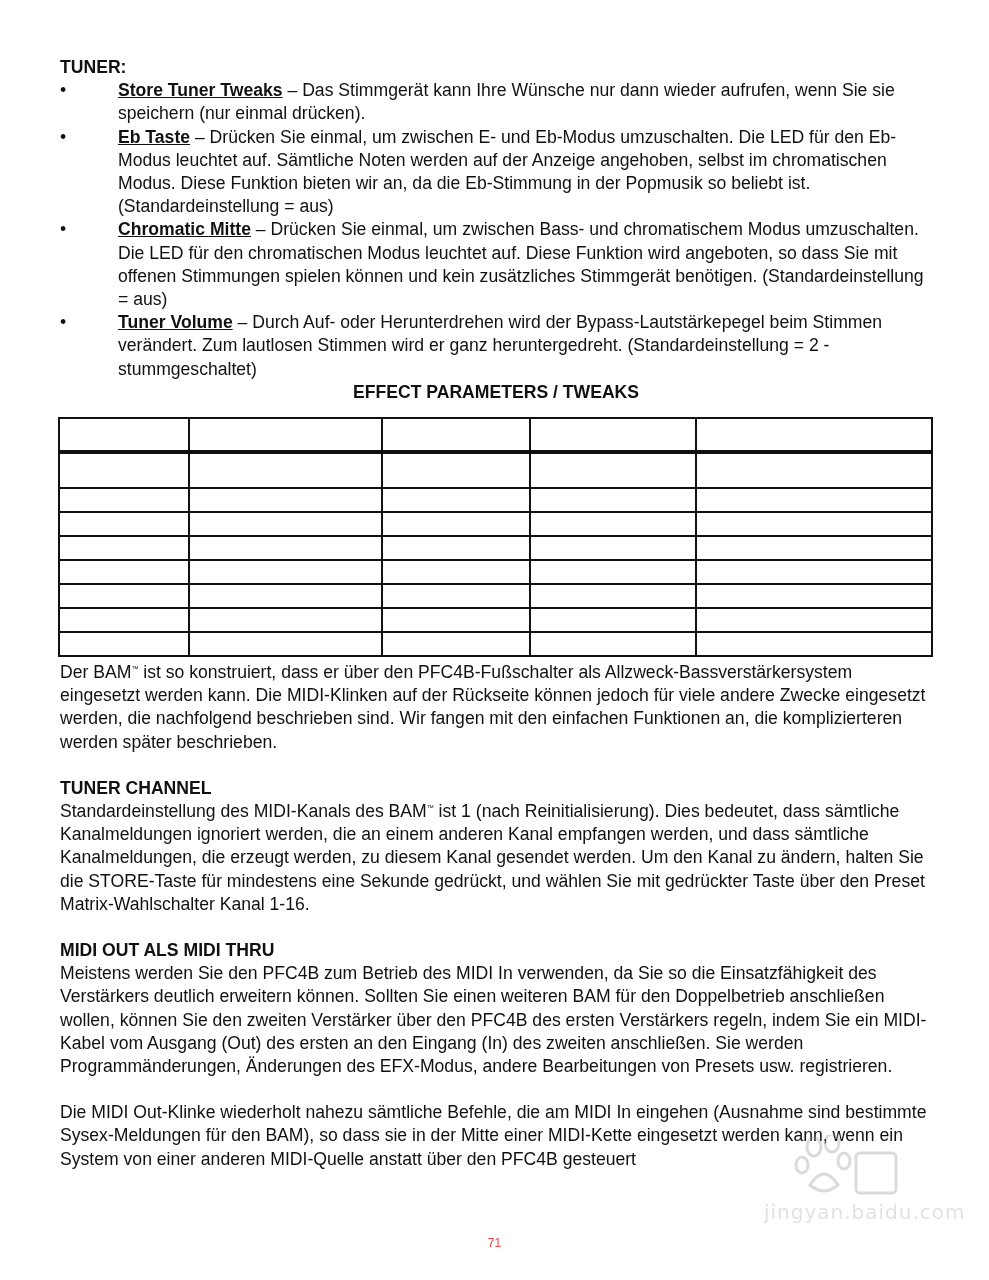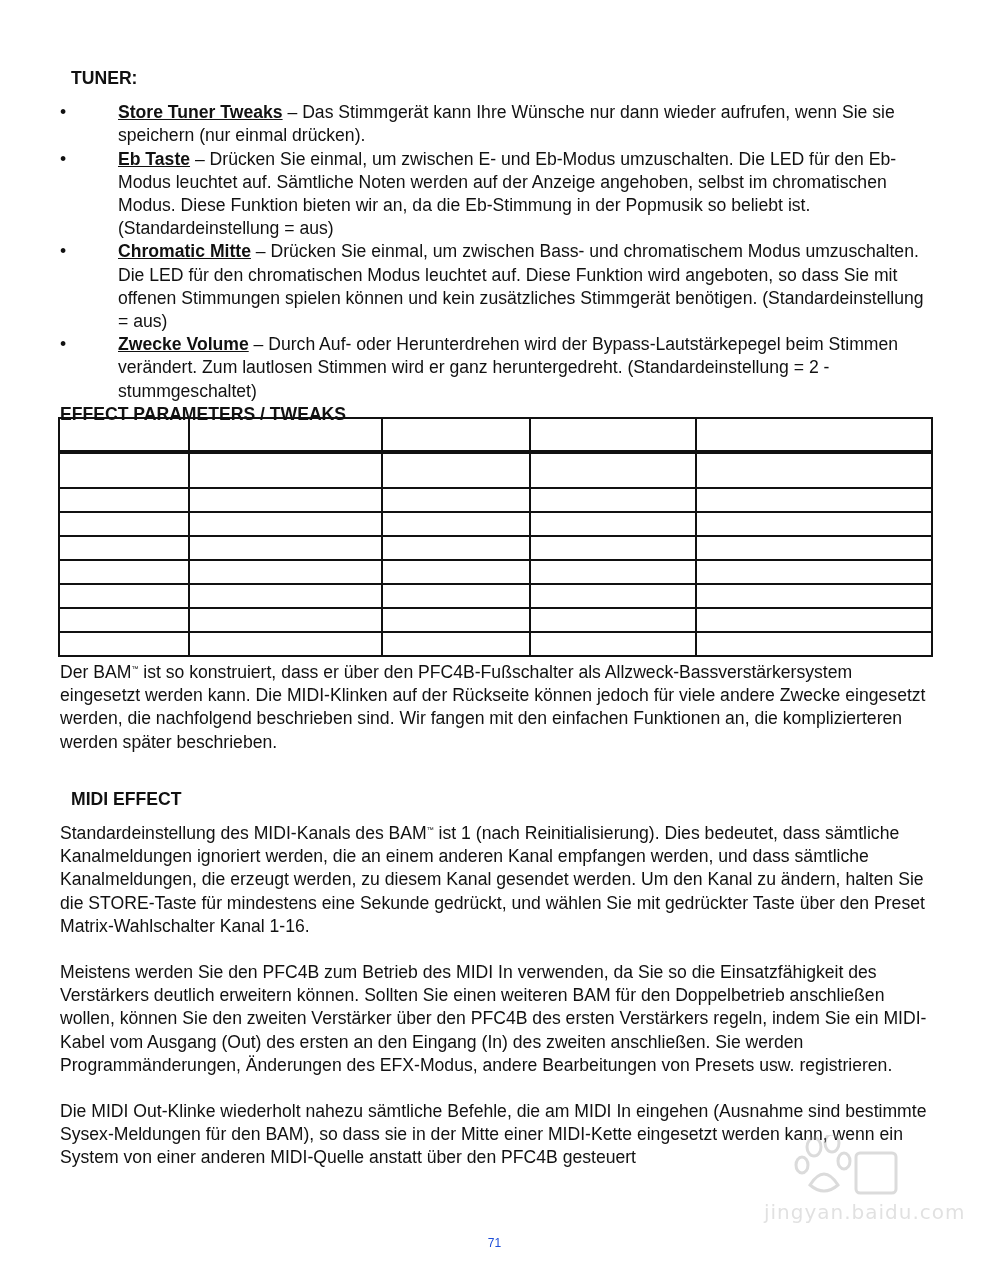--- a/index.html
+++ b/index.html
@@ -18,24 +18,25 @@
     line-height: 23.2px;
   }
   .page {
     position: absolute;
     left: 60px;
     top: 56px;
     width: 872px;
   }
   .section-title {
     font-weight: bold;
-    margin: 11px;
+    margin: 0;
   }
   .center-title {
     font-weight: bold;
+    text-align: center;
     margin: 0;
   }
   ul.bullets {
     list-style: none;
     margin: 0;
     padding: 0;
   }
   ul.bullets li {
     position: relative;
     padding-left: 58px;
@@ -85,21 +86,21 @@
     width: 872px;
   }
   .page-number {
     position: absolute;
     left: 0;
     width: 989px;
     top: 1236px;
     text-align: center;
     font-size: 12px;
     line-height: 14px;
-    color: #1d4ed8;
+    color: #ef4444;
   }
   .watermark {
     position: absolute;
     left: 774px;
     top: 1135px;
     width: 150px;
     height: 100px;
     opacity: 0.35;
     pointer-events: none;
   }
@@ -127,21 +128,21 @@
     <li>
       <span class="bullet">•</span>
       <span class="term">Eb Taste</span><span> – Drücken Sie einmal, um zwischen E- und Eb-Modus umzuschalten. Die LED für den Eb-Modus leuchtet auf. Sämtliche Noten werden auf der Anzeige angehoben, selbst im chromatischen Modus. Diese Funktion bieten wir an, da die Eb-Stimmung in der Popmusik so beliebt ist. (Standardeinstellung = aus)</span>
     </li>
     <li>
       <span class="bullet">•</span>
       <span class="term">Chromatic Mitte</span><span> – Drücken Sie einmal, um zwischen Bass- und chromatischem Modus umzuschalten. Die LED für den chromatischen Modus leuchtet auf. Diese Funktion wird angeboten, so dass Sie mit offenen Stimmungen spielen können und kein zusätzliches Stimmgerät benötigen. (Standardeinstellung = aus)</span>
     </li>
     <li>
       <span class="bullet">•</span>
-      <span class="term">Zwecke Volume</span><span> – Durch Auf- oder Herunterdrehen wird der Bypass-Lautstärkepegel beim Stimmen verändert. Zum lautlosen Stimmen wird er ganz heruntergedreht. (Standardeinstellung = 2 - stummgeschaltet)</span>
+      <span class="term">Tuner Volume</span><span> – Durch Auf- oder Herunterdrehen wird der Bypass-Lautstärkepegel beim Stimmen verändert. Zum lautlosen Stimmen wird er ganz heruntergedreht. (Standardeinstellung = 2 - stummgeschaltet)</span>
     </li>
   </ul>
   <p class="center-title">EFFECT PARAMETERS / TWEAKS</p>
 </div>
 
 <table class="fx-table">
   <colgroup>
     <col style="width:130px">
     <col style="width:193px">
     <col style="width:148px">
@@ -213,23 +214,24 @@
       <td></td>
       <td></td>
       <td></td>
     </tr>
   </tbody>
 </table>
 
 <div class="midi-block">
   <p><span>Der BAM</span><sup class="tm">™</sup><span> ist so konstruiert, dass er über den PFC4B-Fußschalter als Allzweck-Bassverstärkersystem eingesetzt werden kann. Die MIDI-Klinken auf der Rückseite können jedoch für viele andere Zwecke eingesetzt werden, die nachfolgend beschrieben sind. Wir fangen mit den einfachen Funktionen an, die komplizierteren werden später beschrieben.</span></p>
   <div class="gap"></div>
-  <p class="section-title">MIDI EFFECT</p>
+  <p class="section-title">TUNER CHANNEL</p>
   <p><span>Standardeinstellung des MIDI-Kanals des BAM</span><sup class="tm">™</sup><span> ist 1 (nach Reinitialisierung). Dies bedeutet, dass sämtliche Kanalmeldungen ignoriert werden, die an einem anderen Kanal empfangen werden, und dass sämtliche Kanalmeldungen, die erzeugt werden, zu diesem Kanal gesendet werden. Um den Kanal zu ändern, halten Sie die STORE-Taste für mindestens eine Sekunde gedrückt, und wählen Sie mit gedrückter Taste über den Preset Matrix-Wahlschalter Kanal 1-16.</span></p>
   <div class="gap"></div>
+  <p class="section-title">MIDI OUT ALS MIDI THRU</p>
   <p>Meistens werden Sie den PFC4B zum Betrieb des MIDI In verwenden, da Sie so die Einsatzfähigkeit des Verstärkers deutlich erweitern können. Sollten Sie einen weiteren BAM für den Doppelbetrieb anschließen wollen, können Sie den zweiten Verstärker über den PFC4B des ersten Verstärkers regeln, indem Sie ein MIDI-Kabel vom Ausgang (Out) des ersten an den Eingang (In) des zweiten anschließen. Sie werden Programmänderungen, Änderungen des EFX-Modus, andere Bearbeitungen von Presets usw. registrieren.</p>
   <div class="gap"></div>
   <p>Die MIDI Out-Klinke wiederholt nahezu sämtliche Befehle, die am MIDI In eingehen (Ausnahme sind bestimmte Sysex-Meldungen für den BAM), so dass sie in der Mitte einer MIDI-Kette eingesetzt werden kann, wenn ein System von einer anderen MIDI-Quelle anstatt über den PFC4B gesteuert</p>
 </div>
 
 <div class="page-number">71</div>
 
 <div class="watermark">
   <svg width="130" height="70" viewBox="0 0 130 70">
     <g fill="none" stroke="#999" stroke-width="3">

